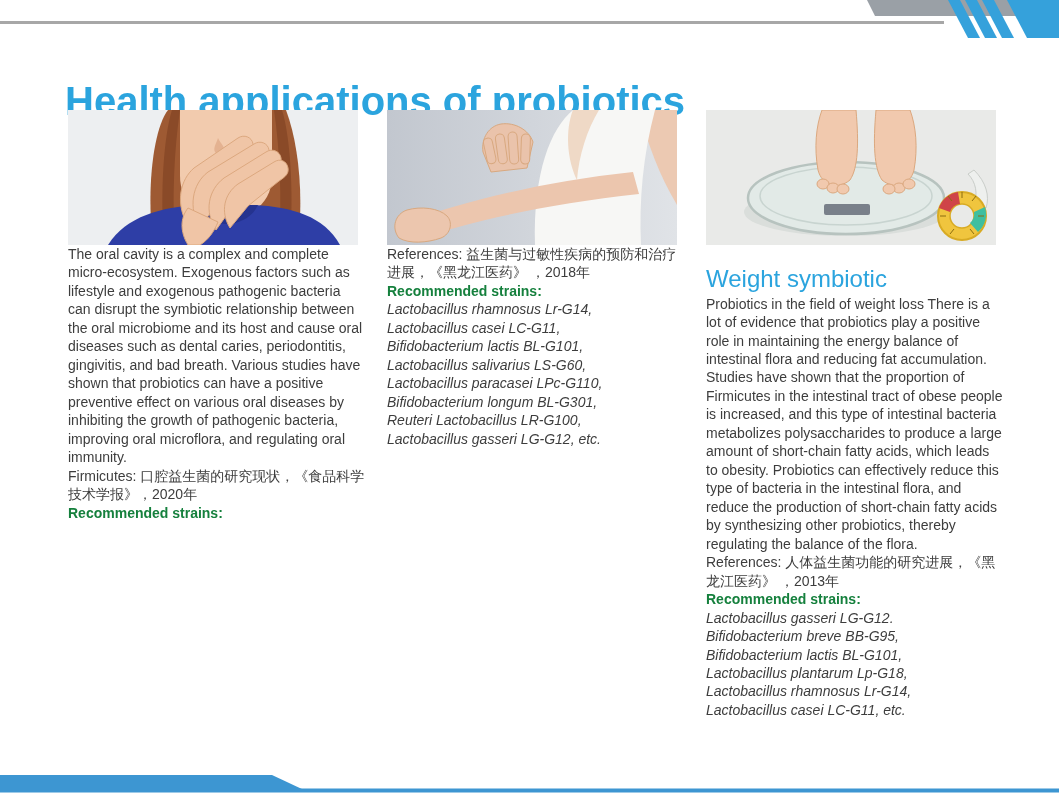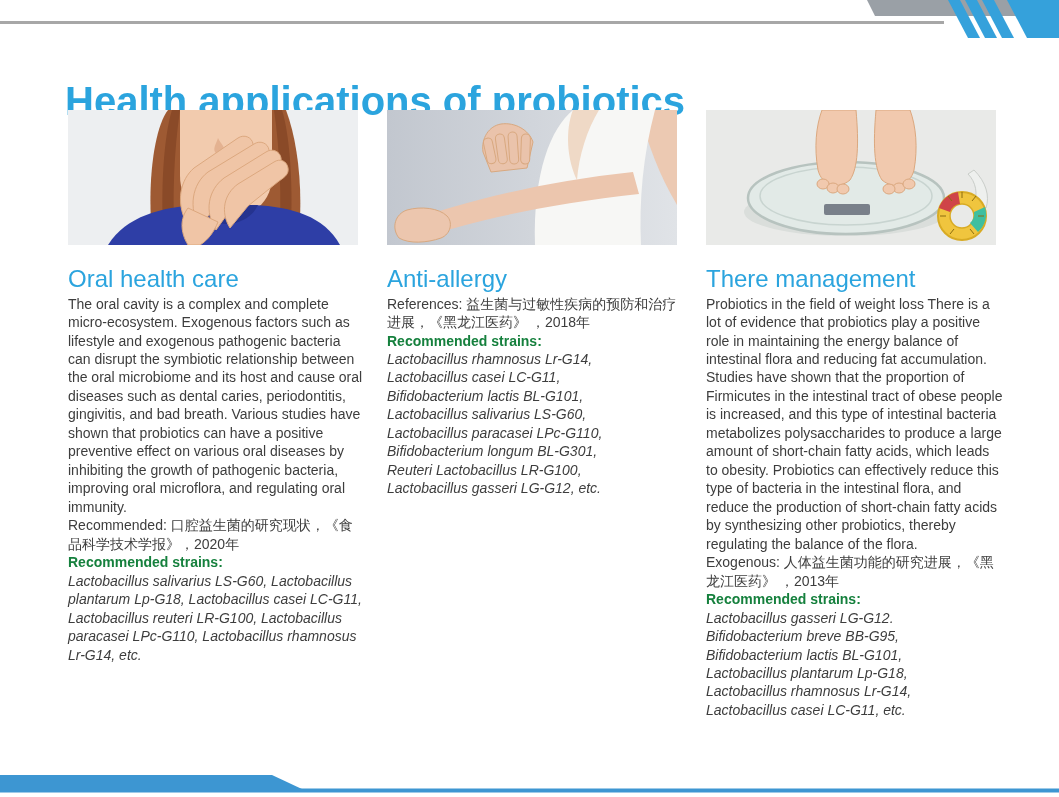--- a/index.html
+++ b/index.html
@@ -66,26 +66,24 @@
       <path d="M40 135 C58 106 94 97 130 95 L186 95 C224 97 256 106 272 135 Z" fill="#2e3ea6"></path>
       <path d="M126 95 C132 108 148 114 158 114 C170 114 184 108 190 95 Z" fill="#25338f"></path>
       <g fill="#f0c5a6" stroke="#dca87f" stroke-width="1">
         <path d="M118 112 C108 92 112 70 126 58 L170 28 C176 24 184 27 185 34 C186 40 182 44 176 48 L140 78 Z"></path>
         <path d="M132 118 C120 98 124 74 140 62 L186 34 C192 30 200 33 201 40 C202 46 198 50 192 54 L154 86 Z"></path>
         <path d="M148 120 C136 102 140 80 156 68 L198 42 C204 38 212 41 213 48 C214 54 210 58 204 62 L168 92 Z"></path>
         <path d="M162 118 C152 102 156 84 170 74 L206 52 C212 48 219 51 220 58 C221 64 217 67 211 71 L180 96 Z"></path>
         <path d="M120 135 C112 122 112 108 120 98 L150 112 C146 122 140 130 132 135 Z"></path>
       </g>
     </svg>
-    <div class="col-heading">Oral health care</div>
     <div class="col-text">
       <span class="body-p">The oral cavity is a complex and complete micro-ecosystem. Exogenous factors such as lifestyle and exogenous pathogenic bacteria can disrupt the symbiotic relationship between the oral microbiome and its host and cause oral diseases such as dental caries, periodontitis, gingivitis, and bad breath. Various studies have shown that probiotics can have a positive preventive effect on various oral diseases by inhibiting the growth of pathogenic bacteria, improving oral microflora, and regulating oral immunity.</span>
-      <span class="refs">Recommended: 口腔益生菌的研究现状，《食品科学技术学报》，2020年</span>
+      <span class="refs">Firmicutes: 口腔益生菌的研究现状，《食品科学技术学报》，2020年</span>
       <span class="rec-label block">Recommended strains:</span>
-      <span class="strains">Lactobacillus salivarius LS-G60, Lactobacillus plantarum Lp-G18, Lactobacillus casei LC-G11, Lactobacillus reuteri LR-G100, Lactobacillus paracasei LPc-G110, Lactobacillus rhamnosus Lr-G14, etc.</span>
     </div>
   </div>
 
   <div class="column">
     <svg class="col-photo" viewBox="0 0 290 135" role="img">
       <defs>
         <linearGradient id="allergyBg" x1="0" y1="0" x2="1" y2="0">
           <stop offset="0" stop-color="#c2c7cf"></stop>
           <stop offset="1" stop-color="#e0e3e7"></stop>
         </linearGradient>
@@ -97,21 +95,20 @@
       <path d="M20 112 C70 94 150 72 246 62 L252 84 C160 94 80 112 36 128 Z" fill="#ecc6ae"></path>
       <path d="M12 128 C4 118 8 104 20 100 C34 96 52 98 60 106 C66 112 64 124 54 128 C40 133 22 134 12 128 Z" fill="#ecc6ae" stroke="#d8a87f" stroke-width="1"></path>
       <g fill="#eac3ab" stroke="#d8a87f" stroke-width="1">
         <path d="M96 42 C94 28 102 16 114 14 C128 12 142 20 146 32 L140 58 L104 62 Z"></path>
         <rect x="98" y="28" width="9" height="26" rx="4.5" transform="rotate(-12 102 40)"></rect>
         <rect x="110" y="24" width="9" height="30" rx="4.5" transform="rotate(-8 114 40)"></rect>
         <rect x="122" y="22" width="9" height="32" rx="4.5" transform="rotate(-4 126 40)"></rect>
         <rect x="134" y="24" width="9" height="30" rx="4.5" transform="rotate(2 138 40)"></rect>
       </g>
     </svg>
-    <div class="col-heading">Anti-allergy</div>
     <div class="col-text">
       <span>References: 益生菌与过敏性疾病的预防和治疗进展，《黑龙江医药》 ，2018年</span><span class="rec-label">Recommended strains:</span>
       <span class="strains">Lactobacillus rhamnosus Lr-G14,
 Lactobacillus casei LC-G11,
 Bifidobacterium lactis BL-G101,
 Lactobacillus salivarius LS-G60,
 Lactobacillus paracasei LPc-G110,
 Bifidobacterium longum BL-G301,
 Reuteri Lactobacillus LR-G100,
 Lactobacillus gasseri LG-G12, etc.</span>
@@ -145,24 +142,24 @@
           <line x1="256" y1="82" x2="256" y2="88"></line>
           <line x1="270" y1="86" x2="266" y2="91"></line>
           <line x1="242" y1="86" x2="246" y2="91"></line>
           <line x1="234" y1="106" x2="240" y2="106"></line>
           <line x1="278" y1="106" x2="272" y2="106"></line>
           <line x1="244" y1="124" x2="248" y2="119"></line>
           <line x1="268" y1="124" x2="264" y2="119"></line>
         </g>
       </g>
     </svg>
-    <div class="col-heading">There management</div>
+    <div class="col-heading">Weight symbiotic</div>
     <div class="col-text">
       <span class="body-p">Probiotics in the field of weight loss There is a lot of evidence that probiotics play a positive role in maintaining the energy balance of intestinal flora and reducing fat accumulation. Studies have shown that the proportion of Firmicutes in the intestinal tract of obese people is increased, and this type of intestinal bacteria metabolizes polysaccharides to produce a large amount of short-chain fatty acids, which leads to obesity. Probiotics can effectively reduce this type of bacteria in the intestinal flora, and reduce the production of short-chain fatty acids by synthesizing other probiotics, thereby regulating the balance of the flora.</span>
-      <span class="refs">Exogenous: 人体益生菌功能的研究进展，《黑龙江医药》 ，2013年</span>
+      <span class="refs">References: 人体益生菌功能的研究进展，《黑龙江医药》 ，2013年</span>
       <span class="rec-label block">Recommended strains:</span>
       <span class="strains">Lactobacillus gasseri LG-G12.
 Bifidobacterium breve BB-G95,
 Bifidobacterium lactis BL-G101,
 Lactobacillus plantarum Lp-G18,
 Lactobacillus rhamnosus Lr-G14,
 Lactobacillus casei LC-G11, etc.</span>
     </div>
   </div>
 

